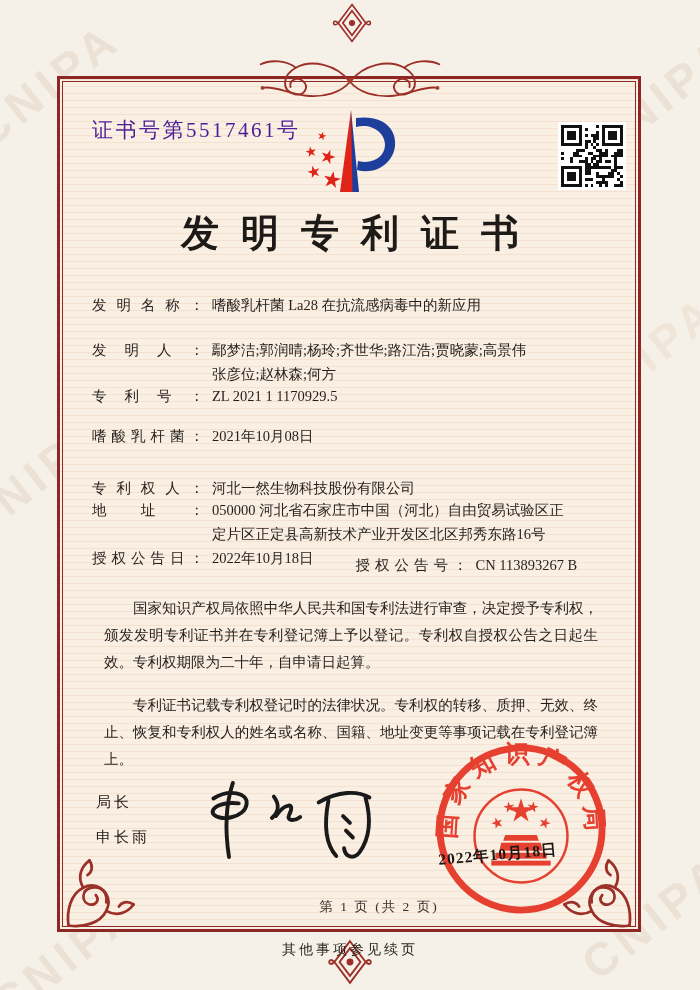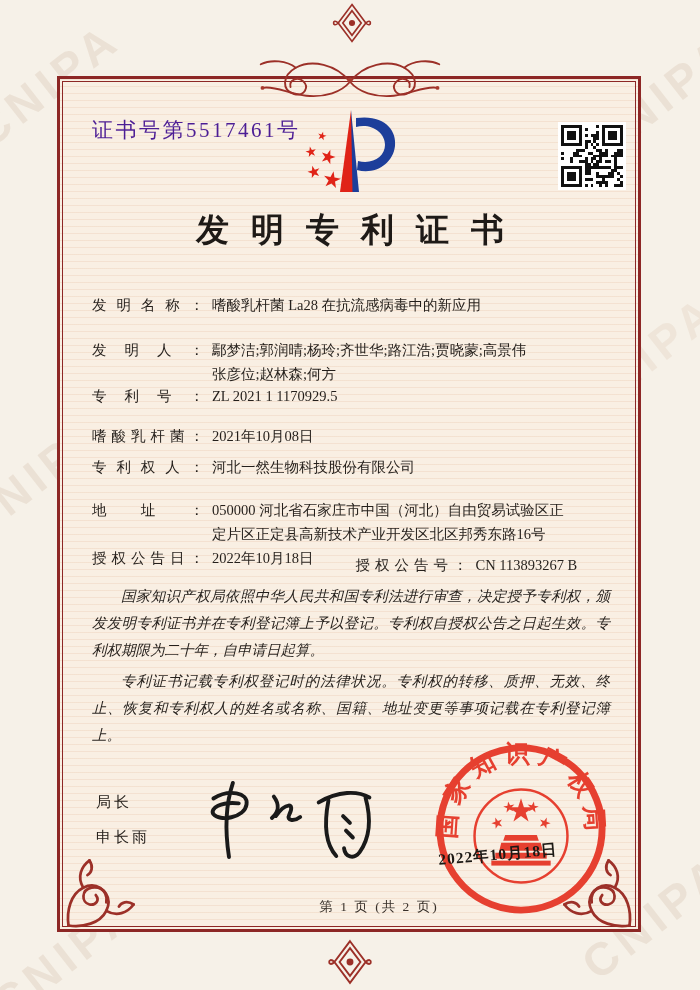--- a/index.html
+++ b/index.html
@@ -23,34 +23,34 @@
       repeating-linear-gradient(to bottom, rgba(222,170,136,0.20) 0 1px, rgba(0,0,0,0) 1px 7px),
       #f9efe3;
   }
   .frame-inner{
     position:absolute;left:2px;top:2px;right:2px;bottom:2px;
     border:1px solid #8d2725;
   }
   .abs{position:absolute;z-index:3;}
   .cert-no{left:92px;top:116px;font-size:21px;letter-spacing:2.5px;color:#4c1d95;}
   .title{
-    left:0;top:208px;width:700px;text-align:center;font-size:33px;font-weight:bold;
+    left:0;top:208px;width:700px;text-align:center;font-size:38px;font-weight:bold;
     letter-spacing:22px;text-indent:22px;color:#1e1a17;
   }
   .row{left:92px;width:524px;font-size:14.5px;line-height:24px;color:#241f1b;}
   .f-label{
     display:inline-block;width:112px;vertical-align:top;
     text-align:justify;text-align-last:justify;color:#241f1b;
   }
   .f-val{display:inline-block;vertical-align:top;margin-left:8px;max-width:390px;}
   .f-lines div{white-space:nowrap;}
   .pair2{display:inline-block;margin-left:42px;margin-top:7px;}
   .paras{left:88px;top:579px;width:526px;font-size:14.5px;line-height:27px;
     text-align:justify;color:#241f1b;}
-  .paras p{margin:4px;text-indent:2em;font-style:italic;}
+  .paras p{margin:16px;text-indent:2em;}
   .sig-title{left:96px;top:793px;font-size:15px;letter-spacing:3px;
     font-family:Liberation Mono, monospace;color:#26211c;}
   .sig-name{left:96px;top:828px;font-size:15px;letter-spacing:3px;
     font-family:"Liberation Sans","DejaVu Sans",sans-serif;color:#26211c;}
   .page-info{left:57px;top:898px;width:644px;text-align:center;font-size:13.5px;
     letter-spacing:2px;color:#38302a;}
   .foot-note{left:0;top:941px;width:700px;text-align:center;font-size:14px;
     letter-spacing:3px;color:#2c2621;}
   .seal{left:432px;top:740px;width:178px;height:178px;z-index:4;}
   .seal svg{opacity:0.93;}
@@ -292,21 +292,21 @@
   </div>
 
   <div class="abs row" style="top:384px">
     <span class="f-label">专利号：</span><span class="f-val">ZL 2021 1 1170929.5</span>
   </div>
 
   <div class="abs row" style="top:424px">
     <span class="f-label">嗜酸乳杆菌：</span><span class="f-val">2021年10月08日</span>
   </div>
 
-  <div class="abs row" style="top:455px">
+  <div class="abs row" style="top:476px">
     <span class="f-label">专利权人：</span><span class="f-val">河北一然生物科技股份有限公司</span>
   </div>
 
   <div class="abs row" style="top:498px">
     <span class="f-label">地址：</span><span class="f-val f-lines"><div>050000 河北省石家庄市中国（河北）自由贸易试验区正</div><div>定片区正定县高新技术产业开发区北区邦秀东路16号</div></span>
   </div>
 
   <div class="abs row" style="top:546px">
     <span class="f-label">授权公告日：</span><span class="f-val">2022年10月18日</span><span class="pair2"><span class="f-label">授权公告号：</span><span class="f-val">CN 113893267 B</span></span>
   </div>
@@ -349,14 +349,15 @@
         <path d="M72 102 L108 102 L106 96 L74 96 Z"></path>
         <rect x="64" y="114" width="52" height="6"></rect>
         <rect x="60" y="122" width="60" height="5"></rect>
         <circle cx="90" cy="97" r="47" fill="none" stroke="#e53323" stroke-width="2.5"></circle>
       </g>
     </svg>
     <div class="seal-date">2022年10月18日</div>
   </div>
 
   <div class="abs page-info">第 1 页 (共 2 页)</div>
+  <div class="abs foot-note">其他事项参见续页</div>
 
 </div>
 
 </body></html>

